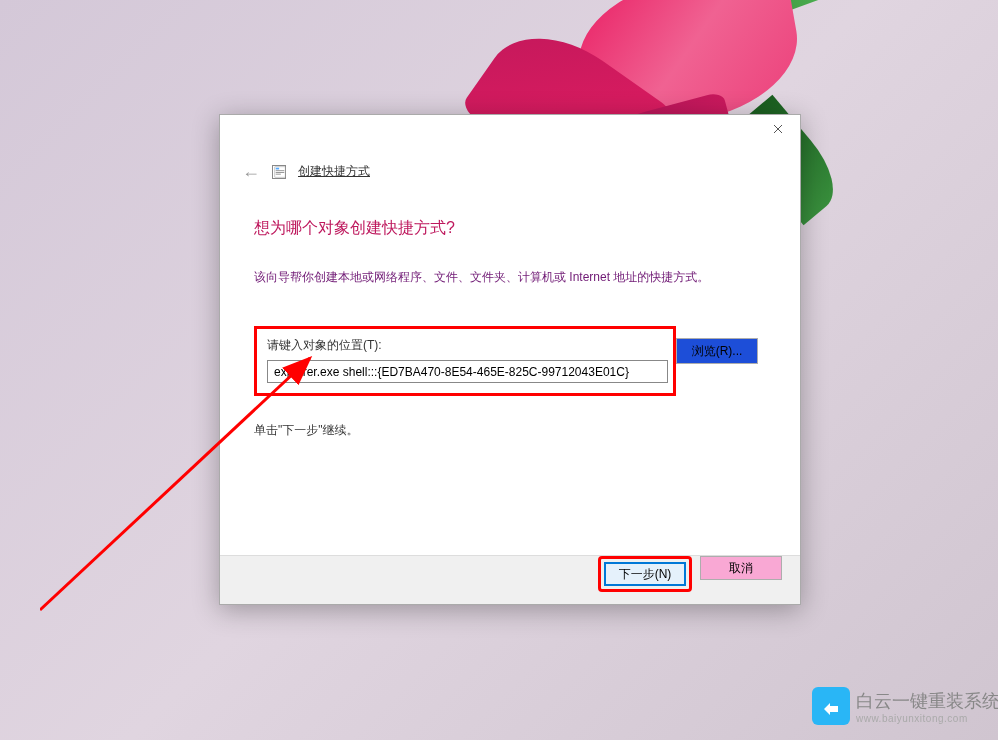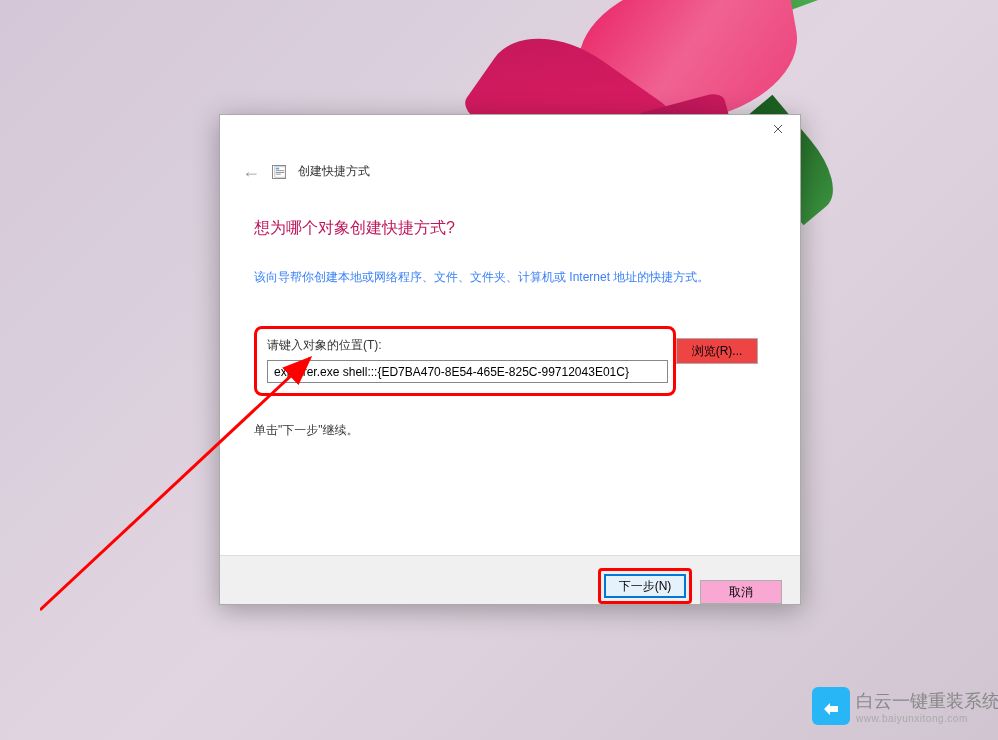--- a/index.html
+++ b/index.html
@@ -77,37 +77,38 @@
       height: 14px;
       border: 1px solid #888;
       display: flex;
       flex-direction: column;
       font-size: 5px;
       background: #fff;
     }
     .wizard-title {
       font-size: 12px;
       color: #333;
+      text-decoration: underline;
     }
     .content {
       padding: 36px 36px 0 34px;
     }
     .heading {
       color: #be185d;
       font-size: 16px;
       margin-bottom: 30px;
     }
     .description {
       font-size: 12px;
-      color: #3b82f6;
+      color: #701a75;
       margin-bottom: 40px;
     }
     .input-section {
       border: 3px solid #ff0000;
-      border-radius: 8px;
+      border-radius: 0;
       padding: 8px 10px 10px 10px;
       margin-bottom: 26px;
       width: 422px;
       position: relative;
     }
     .input-label {
       font-size: 12px;
       color: #333;
       margin-bottom: 6px;
     }
@@ -119,40 +120,40 @@
       font-size: 12px;
       font-family: "Segoe UI", Arial, sans-serif;
       outline: none;
     }
     .browse-btn {
       position: absolute;
       left: 676px;
       top: 338px;
       width: 82px;
       height: 26px;
-      background: #ef4444;
+      background: #1d4ed8;
       border: 1px solid #adadad;
       font-size: 12px;
       cursor: pointer;
     }
     .continue-text {
       font-size: 12px;
       color: #333;
     }
     .footer {
       position: absolute;
       bottom: 0;
       left: 0;
       right: 0;
       height: 49px;
       border-top: 1px solid #ddd;
       background: #f0f0f0;
       display: flex;
       justify-content: flex-end;
-      align-items: flex-end;
+      align-items: flex-start;
       padding-right: 18px;
       gap: 8px;
     }
     .next-highlight {
       border: 3px solid #ff0000;
       border-radius: 4px;
       padding: 3px;
     }
     .btn {
       width: 82px;

